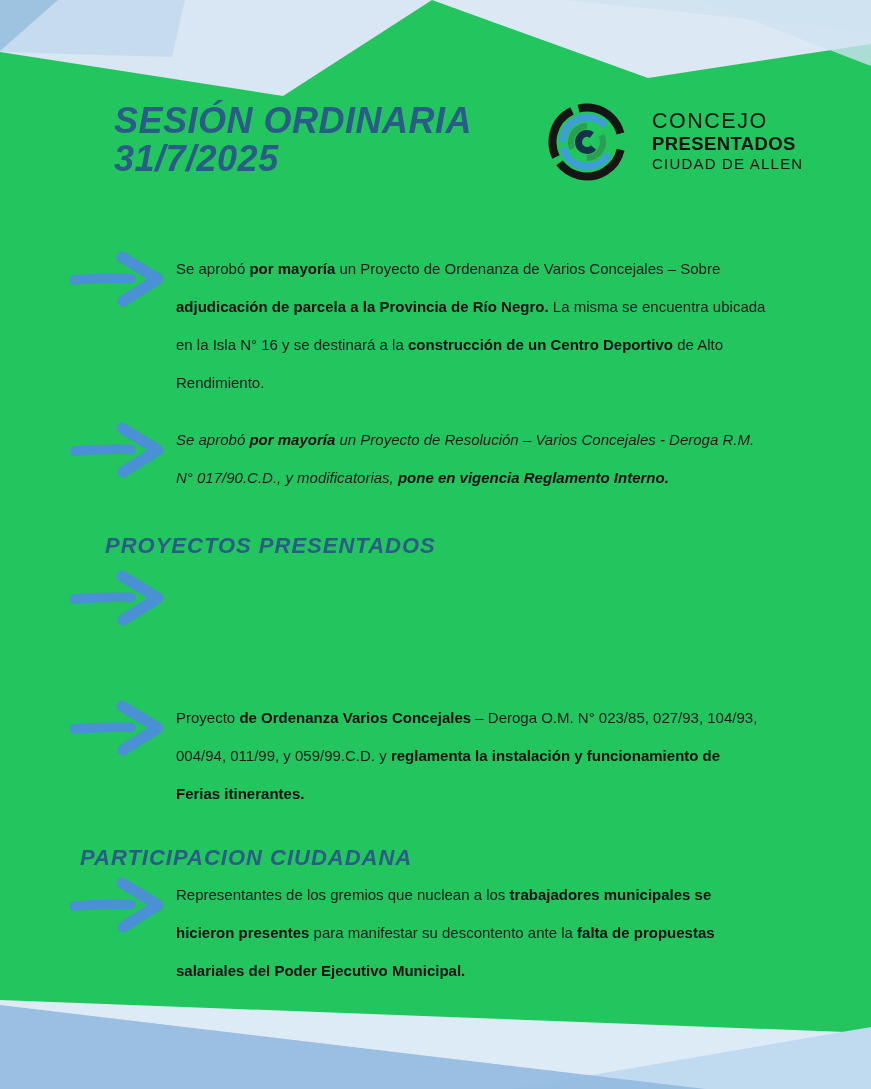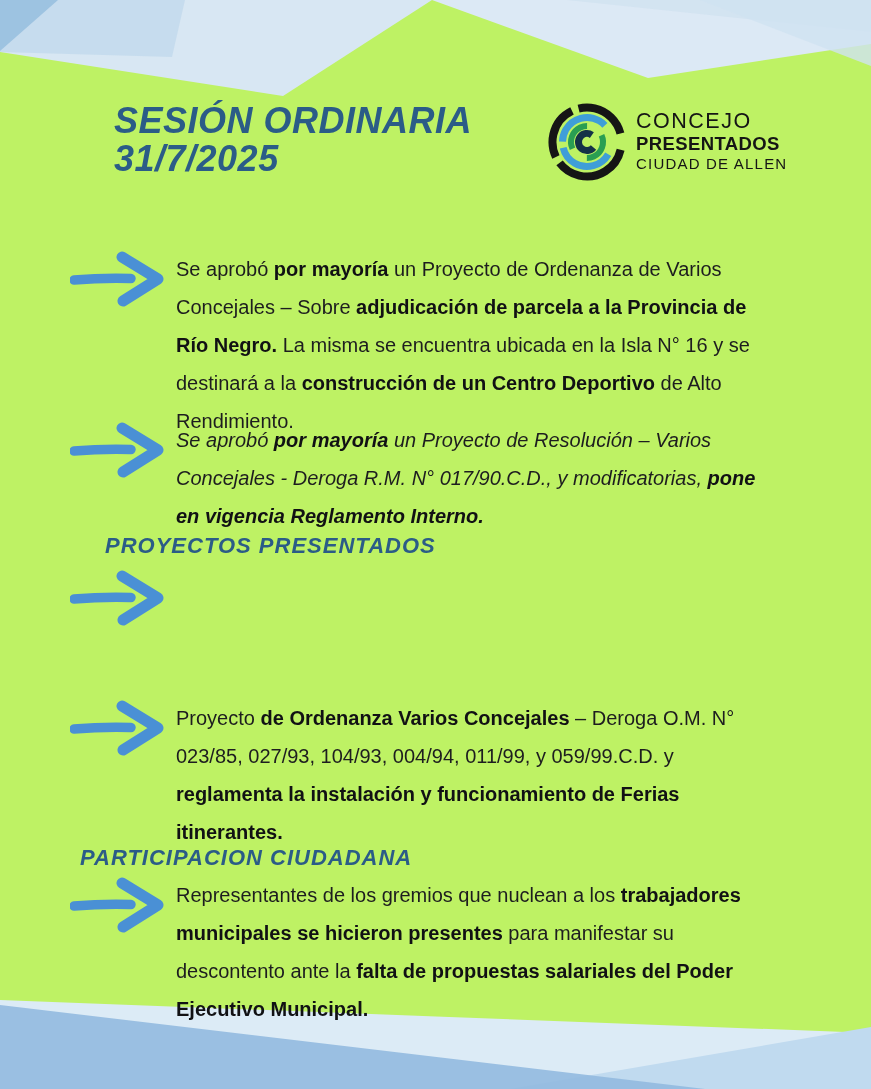--- a/index.html
+++ b/index.html
@@ -1,58 +1,58 @@
 <!DOCTYPE html>
 <html><head>
 <meta charset="utf-8">
 <style>
   html,body{margin:0;padding:0;background:#e9e9e9;}
   .page{
     position:relative;
     width:871px;height:1089px;
     margin:0 auto;
-    background:#bef264;
+    background:#22c55e;
     overflow:hidden;
     font-family:"Liberation Sans", sans-serif;
     color:#1d1d1f;
   }
   .deco{position:absolute;left:0;width:871px;pointer-events:none;}
   .deco-top{top:0;height:130px;}
   .deco-bottom{bottom:0;height:96px;}
 
   .title{
     position:absolute;left:114px;top:102px;
     font-size:36px;font-weight:700;font-style:italic;
     line-height:38px;letter-spacing:0.5px;
     color:#2b5c87;
   }
 
   .logo{position:absolute;left:546px;top:101px;display:flex;align-items:flex-start;}
   .logo-icon{width:82px;height:82px;flex:0 0 auto;}
-  .logo-text{margin-left:8px;margin-top:9px;color:#151515;}
+  .logo-text{margin-left:24px;margin-top:9px;color:#151515;}
   .logo-line1{font-size:21.5px;font-weight:400;letter-spacing:1.5px;line-height:23px;}
   .logo-line2{font-size:18.5px;font-weight:700;letter-spacing:0.4px;line-height:21px;}
   .logo-line3{font-size:15px;font-weight:400;letter-spacing:1.2px;line-height:19px;}
 
   .heading{
     position:absolute;
     font-size:22px;font-weight:700;font-style:italic;
     letter-spacing:1px;color:#2b5c87;white-space:nowrap;
   }
   .h1{top:210px;left:105px;}
   .h2{top:533px;left:105px;}
   .h3{top:845px;left:80px;}
 
   .bullet{position:absolute;left:70px;display:flex;align-items:flex-start;}
   .b1{top:250px;} .b2{top:421px;font-style:italic;} .b3{top:569px;} .b4{top:699px;} .b5{top:876px;}
   .arrow{width:94px;height:58px;flex:0 0 auto;margin-top:0;}
   .arrow path{stroke:#4a90d5;fill:none;stroke-linecap:round;stroke-linejoin:round;}
   .btext{
     margin:0 0 0 12px;width:592px;
-    font-size:20px;line-height:38px;color:#1d1d1f;
+    font-size:15px;line-height:38px;color:#1d1d1f;
   }
   .btext b{font-weight:700;color:#111114;}
 </style>
 </head>
 <body>
 
 <div class="page">
 
   <svg class="deco deco-top" viewBox="0 0 871 130" aria-hidden="true">
     <polygon points="0,0 432,0 283,96 0,52" fill="#d8e7f3"></polygon>

